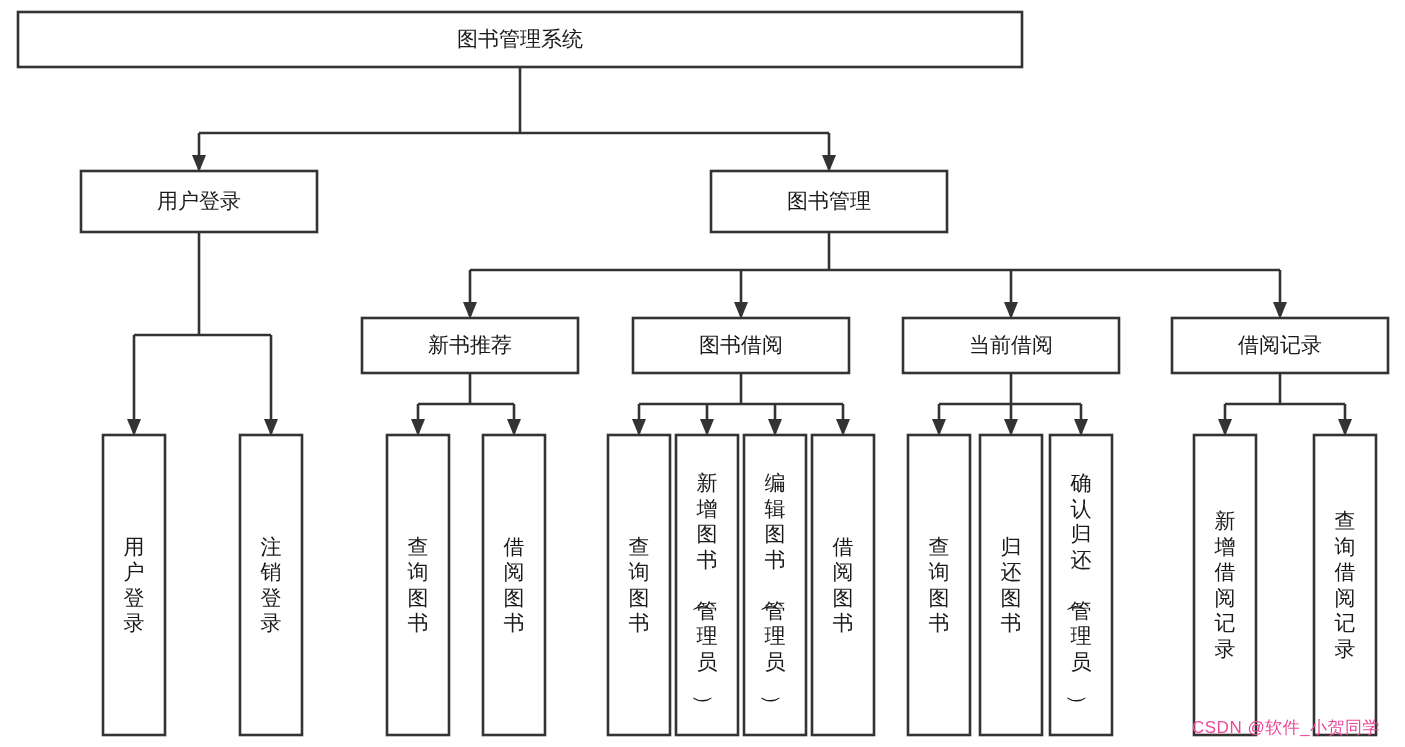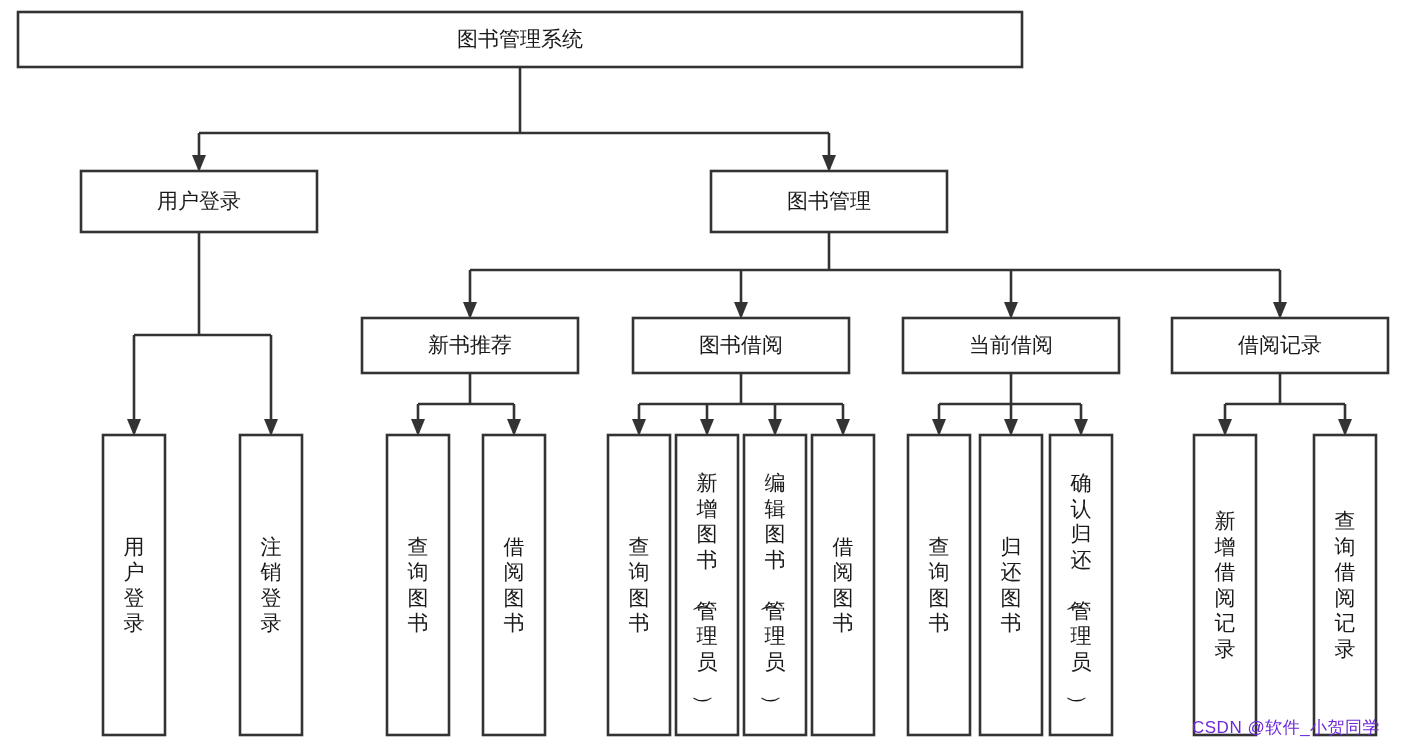--- a/index.html
+++ b/index.html
@@ -199,14 +199,14 @@
         <g>
           <rect x="1194" y="435" width="62" height="300" class="node-box"></rect>
           <text x="1225" y="528.39" class="node-label-v"><tspan x="1225" dy="0">新</tspan><tspan x="1225" dy="25.5">增</tspan><tspan x="1225" dy="25.5">借</tspan><tspan x="1225" dy="25.5">阅</tspan><tspan x="1225" dy="25.5">记</tspan><tspan x="1225" dy="25.5">录</tspan></text>
         </g>
         <g>
           <rect x="1314" y="435" width="62" height="300" class="node-box"></rect>
           <text x="1345" y="528.39" class="node-label-v"><tspan x="1345" dy="0">查</tspan><tspan x="1345" dy="25.5">询</tspan><tspan x="1345" dy="25.5">借</tspan><tspan x="1345" dy="25.5">阅</tspan><tspan x="1345" dy="25.5">记</tspan><tspan x="1345" dy="25.5">录</tspan></text>
         </g>
       </g>
     </svg>
-  <div class="watermark" style="left: 1192px; top: 716px; color: #6d28d9;">CSDN @软件_小贺同学</div>
+  <div class="watermark" style="left: 1192px; top: 716px; color: #ec4899;">CSDN @软件_小贺同学</div>
 </div>
 
 </body></html>

